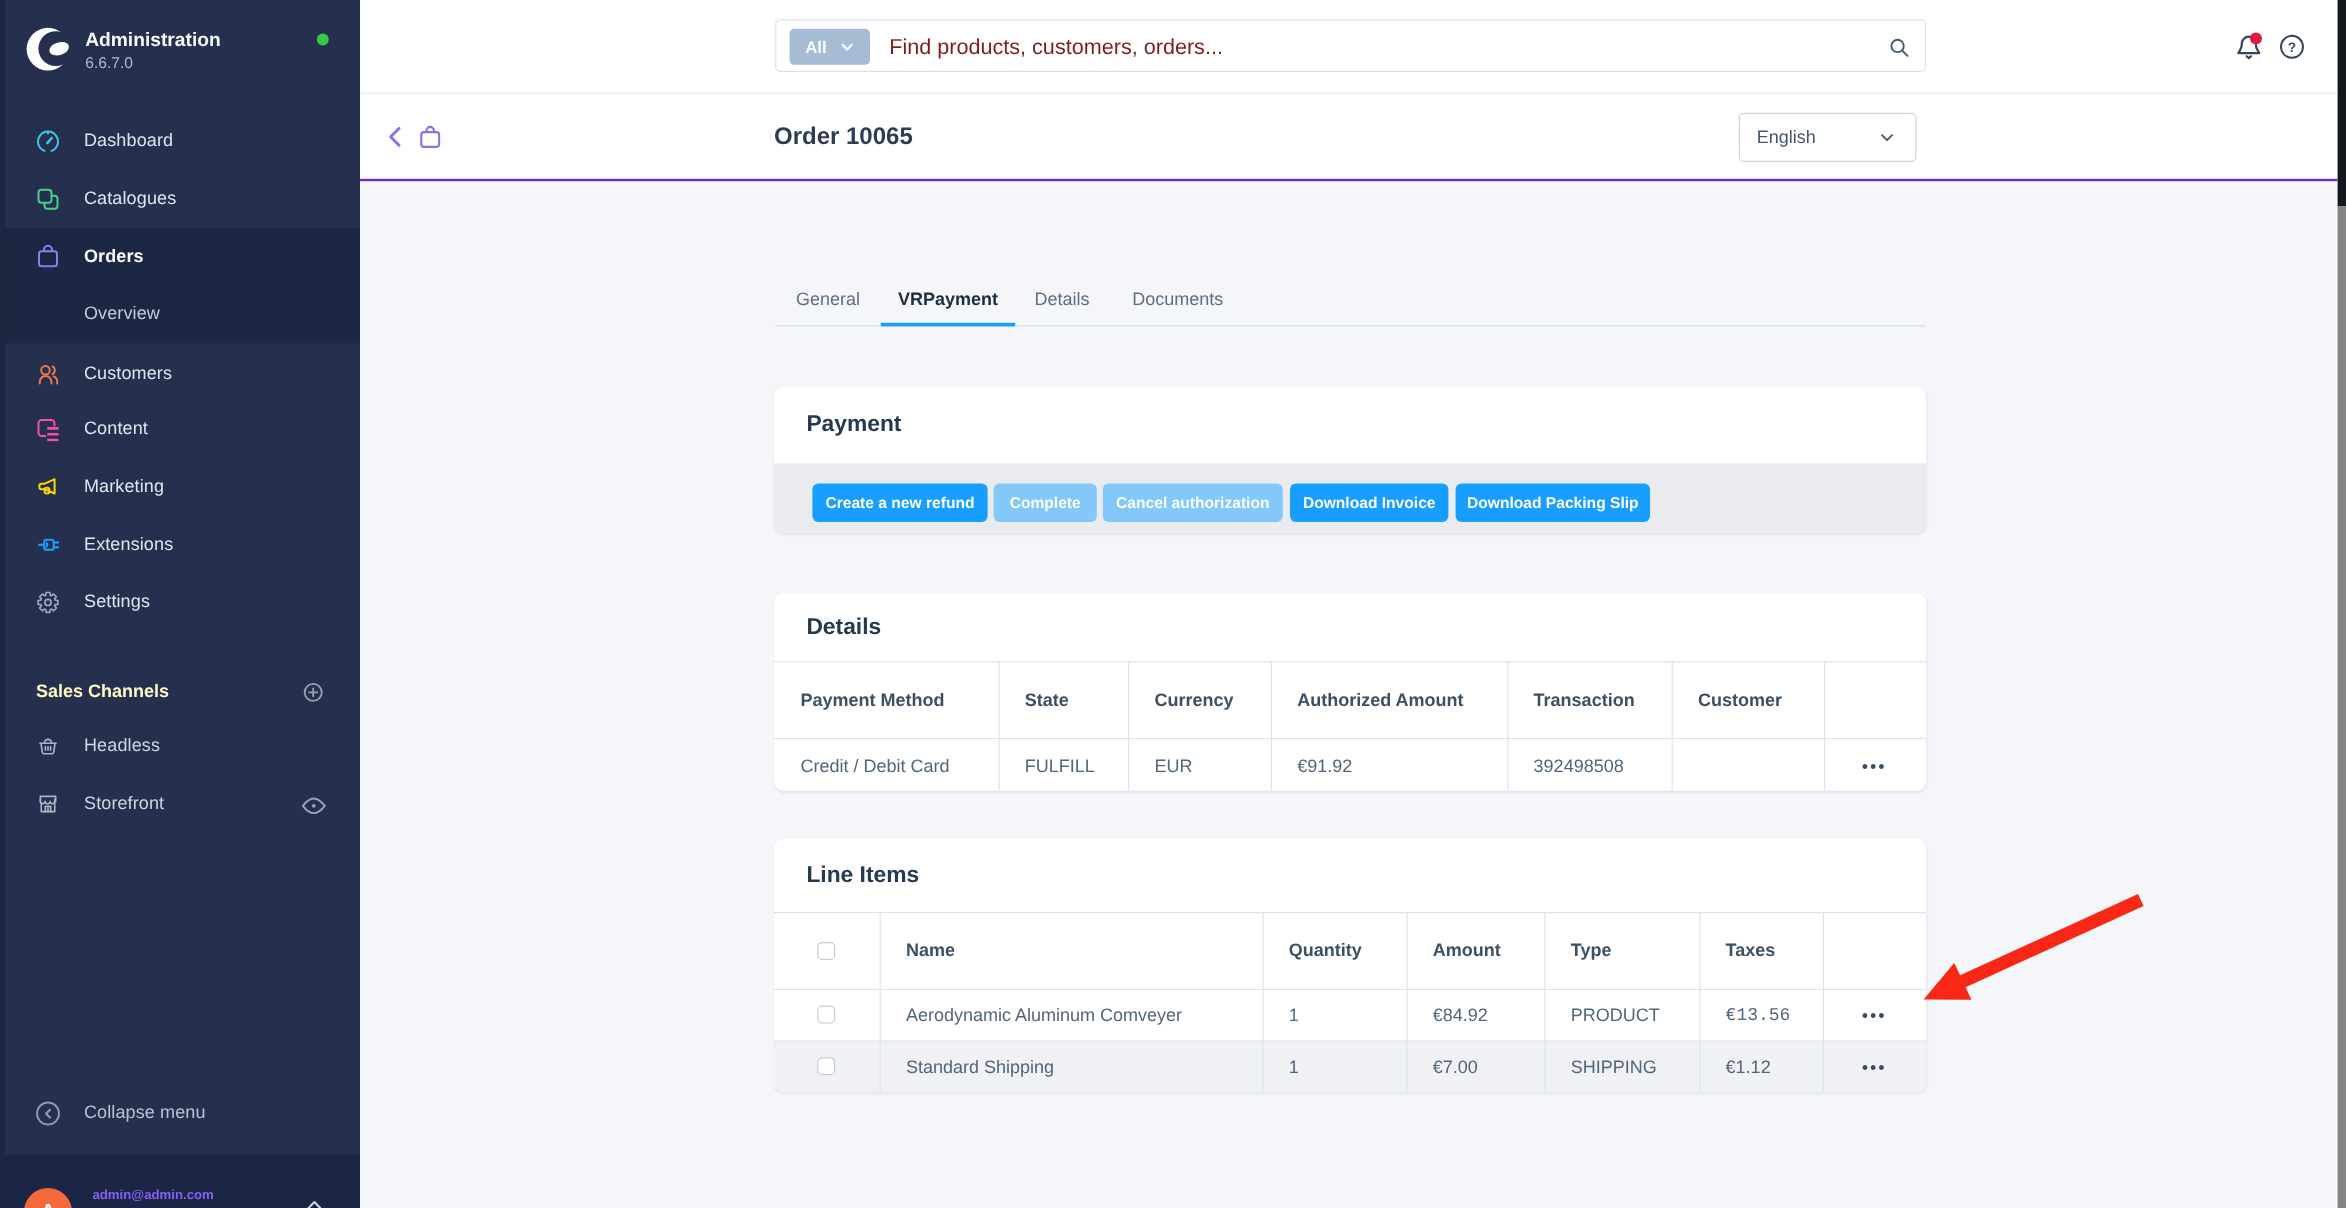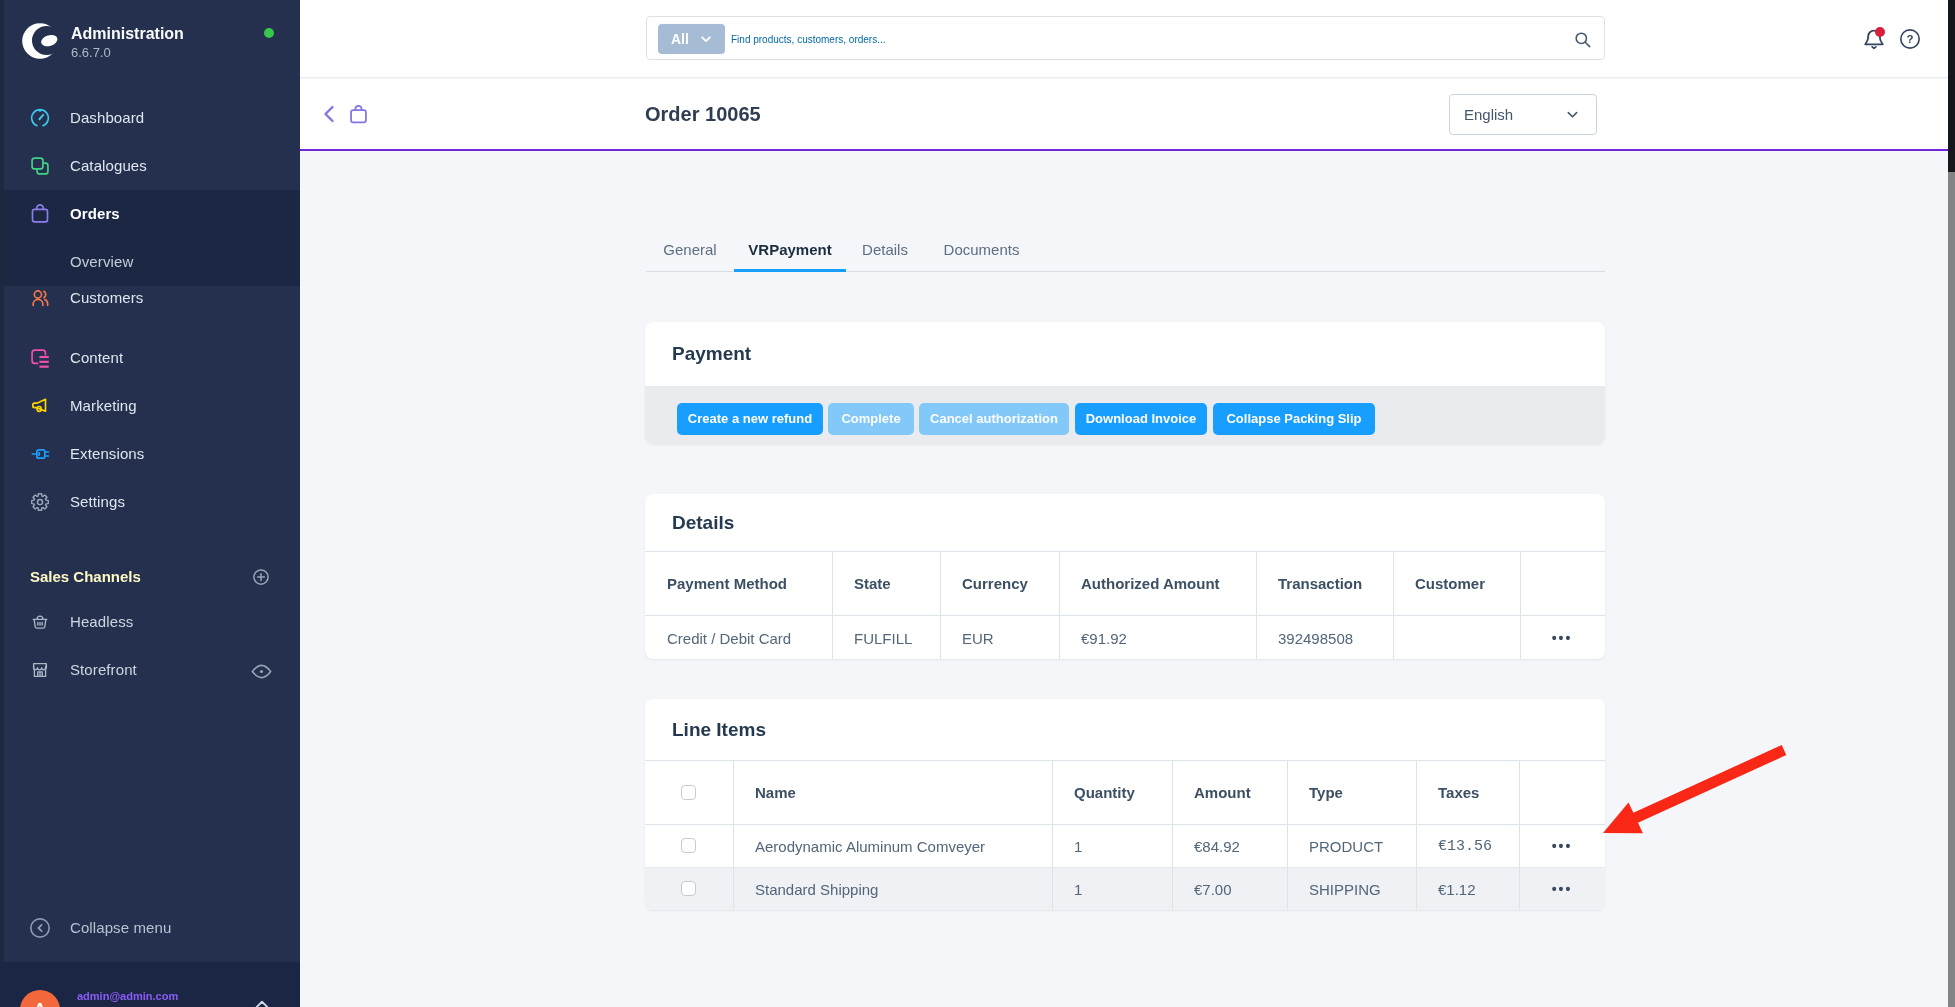--- a/index.html
+++ b/index.html
@@ -13,21 +13,21 @@
 .mrow{position:absolute;left:0;width:300px;height:48px}
 .mrow .ic{position:absolute;left:30px;top:14px;width:20px;height:20px}
 .mrow .lb{position:absolute;left:70px;top:0;line-height:48px;font-size:15px;color:#dfe6ee;letter-spacing:.1px}
 .schead{position:absolute;left:30px;top:562px;width:240px;height:30px;line-height:30px;font-size:15px;font-weight:bold;color:#fef9c3}
 #user{position:absolute;left:0;top:962px;width:300px;height:45px;background:#1b2644}
 
 #topbar{position:absolute;left:300px;top:0;width:1648px;height:78px;background:#fff;border-bottom:1px solid #e8ebef}
 #search{position:absolute;left:646px;top:16px;width:959px;height:44px;border:1px solid #dde2e9;border-radius:4px;background:#fff}
 #chip{position:absolute;left:11px;top:7px;width:67px;height:30px;background:#a6bcd4;border-radius:4px;color:#fff;font-size:14px;font-weight:bold;line-height:30px}
 #chip span{margin-left:13px}
-#phold{position:absolute;left:84px;top:0;line-height:45px;font-size:10px;color:#0369a1}
+#phold{position:absolute;left:94px;top:0;line-height:45px;font-size:18px;color:#7f1d1d}
 
 #smartbar{position:absolute;left:300px;top:79px;width:1648px;height:72px;background:#fff;border-bottom:2px solid #6d28d9}
 #otitle{position:absolute;left:345px;top:24px;font-size:20px;font-weight:bold;color:#2e3d52}
 #lang{position:absolute;left:1149px;top:15px;width:148px;height:41px;border:1px solid #ccd5dd;border-radius:4px;background:#fff;font-size:15px;color:#42566e;line-height:39px}
 #lang span{margin-left:14px}
 
 #tabs{position:absolute;left:646px;top:228px;height:44px}
 .tab{position:absolute;top:0;height:44px;text-align:center;font-size:15px;color:#5c6e80;line-height:32px}
 #tabline{position:absolute;left:646px;top:271px;width:959px;height:1px;background:#d8dee4}
 #tabact{position:absolute;left:734px;top:269px;width:112px;height:3px;background:#189eff}
@@ -89,21 +89,21 @@
   <div class="mrow" style="top:142px;">
     <svg class="ic" viewBox="0 0 24 24" fill="none" stroke="#43d186" stroke-width="2" stroke-linejoin="round">
         <rect x="8.5" y="8.5" width="13" height="13" rx="3"></rect>
         <rect x="2.5" y="2.5" width="13" height="13" rx="3" fill="#24304e"></rect>
       </svg>
     <div class="lb">Catalogues</div>
   </div>
   <div class="mrow" style="top:238px;">
     <div class="lb" style="color:#c3cdda;">Overview</div>
   </div>
-  <div class="mrow" style="top:274px;">
+  <div class="mrow" style="top:288px;">
     <svg class="ic" viewBox="0 0 24 24" fill="none" stroke="#f4764d" stroke-width="2" stroke-linecap="round">
         <circle cx="9.5" cy="7.8" r="4.3"></circle>
         <path d="M16.6 4 a4.3 4.3 0 0 1 0 7.6"></path>
         <path d="M3.8 21 v-1.6 a5.8 5.8 0 0 1 11.6 0 V21"></path>
         <path d="M17.7 13.9 a5.8 5.8 0 0 1 3.5 5.3 V21"></path>
       </svg>
     <div class="lb">Customers</div>
   </div>
   <div class="mrow" style="top:334px;">
     <svg class="ic" viewBox="0 0 24 24" fill="none">
@@ -235,21 +235,21 @@
   <div class="tab" style="left:278px;width:115px;top:6px;">Documents</div>
 </div>
 
 <div class="card" id="paycard" style="top:322px;height:122px;">
   <div class="ctitle" style="top:21px;">Payment</div>
   <div style="position:absolute;left:0;top:64px;width:960px;height:58px;background:#e9ebef"></div>
   <div class="btn bon" style="left:32px;width:146px;">Create a new refund</div>
   <div class="btn boff" style="left:183px;width:86px;">Complete</div>
   <div class="btn boff" style="left:274px;width:150px;">Cancel authorization</div>
   <div class="btn bon" style="left:430px;width:132px;">Download Invoice</div>
-  <div class="btn bon" style="left:568px;width:162px;">Collapse Packing Slip</div>
+  <div class="btn bon" style="left:568px;width:162px;">Download Packing Slip</div>
 </div>
 
 <div class="card" id="detcard" style="top:494px;height:165px;">
   <div class="ctitle" style="top:18px;">Details</div>
   <div class="hline" style="top:57px;"></div>
   <div class="hline" style="top:121px;"></div>
   <div class="vline" style="left:187px;top:57px;height:108px;"></div>
   <div class="vline" style="left:295px;top:57px;height:108px;"></div>
   <div class="vline" style="left:414px;top:57px;height:108px;"></div>
   <div class="vline" style="left:611px;top:57px;height:108px;"></div>

